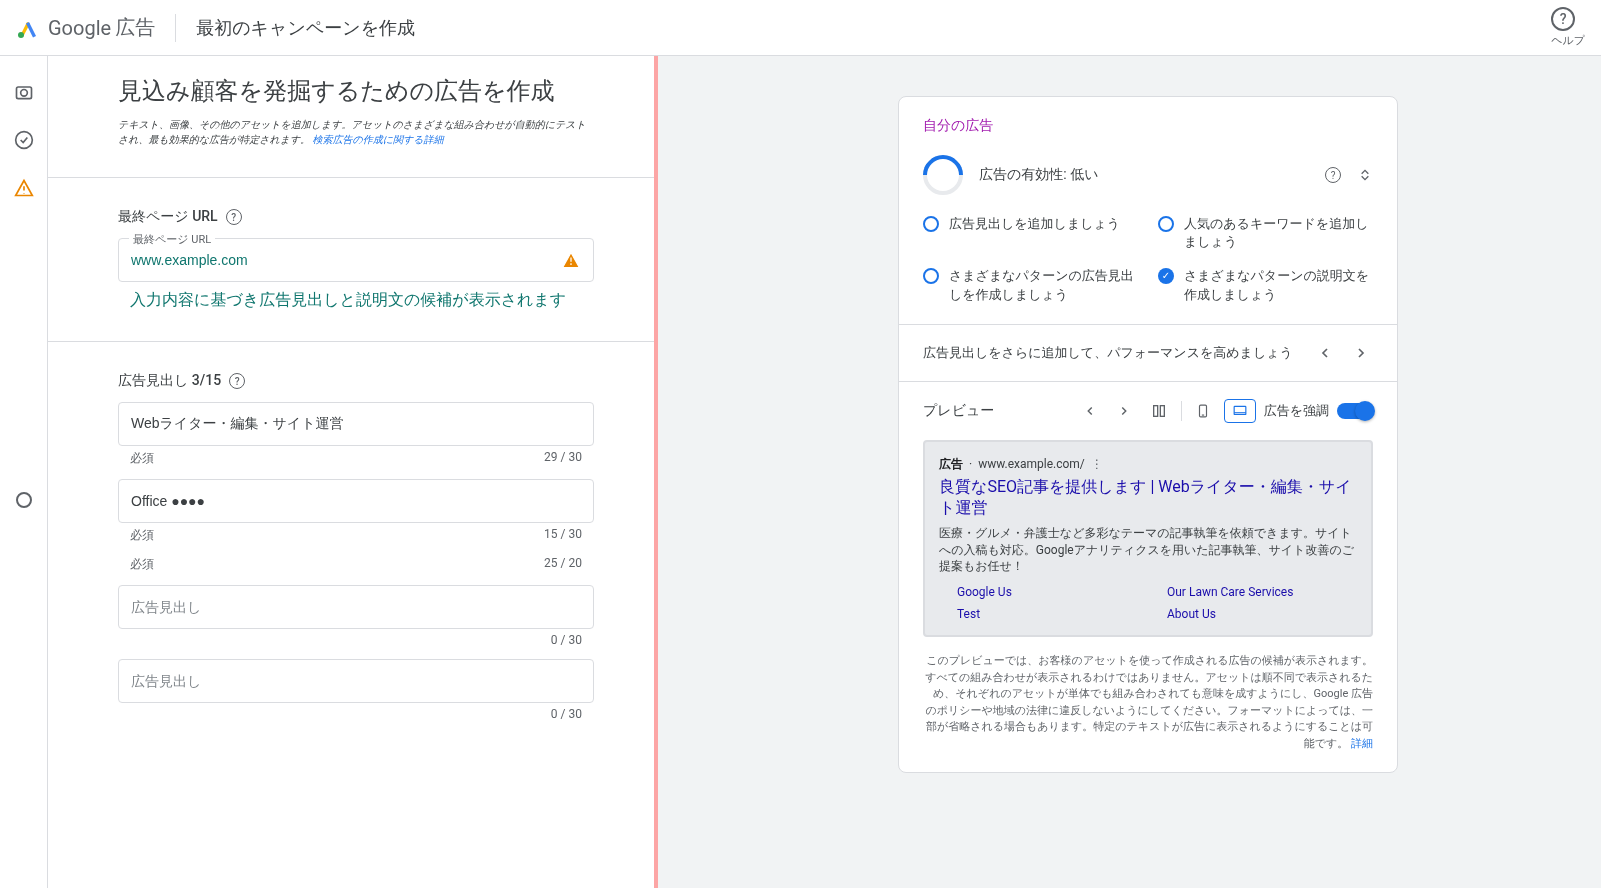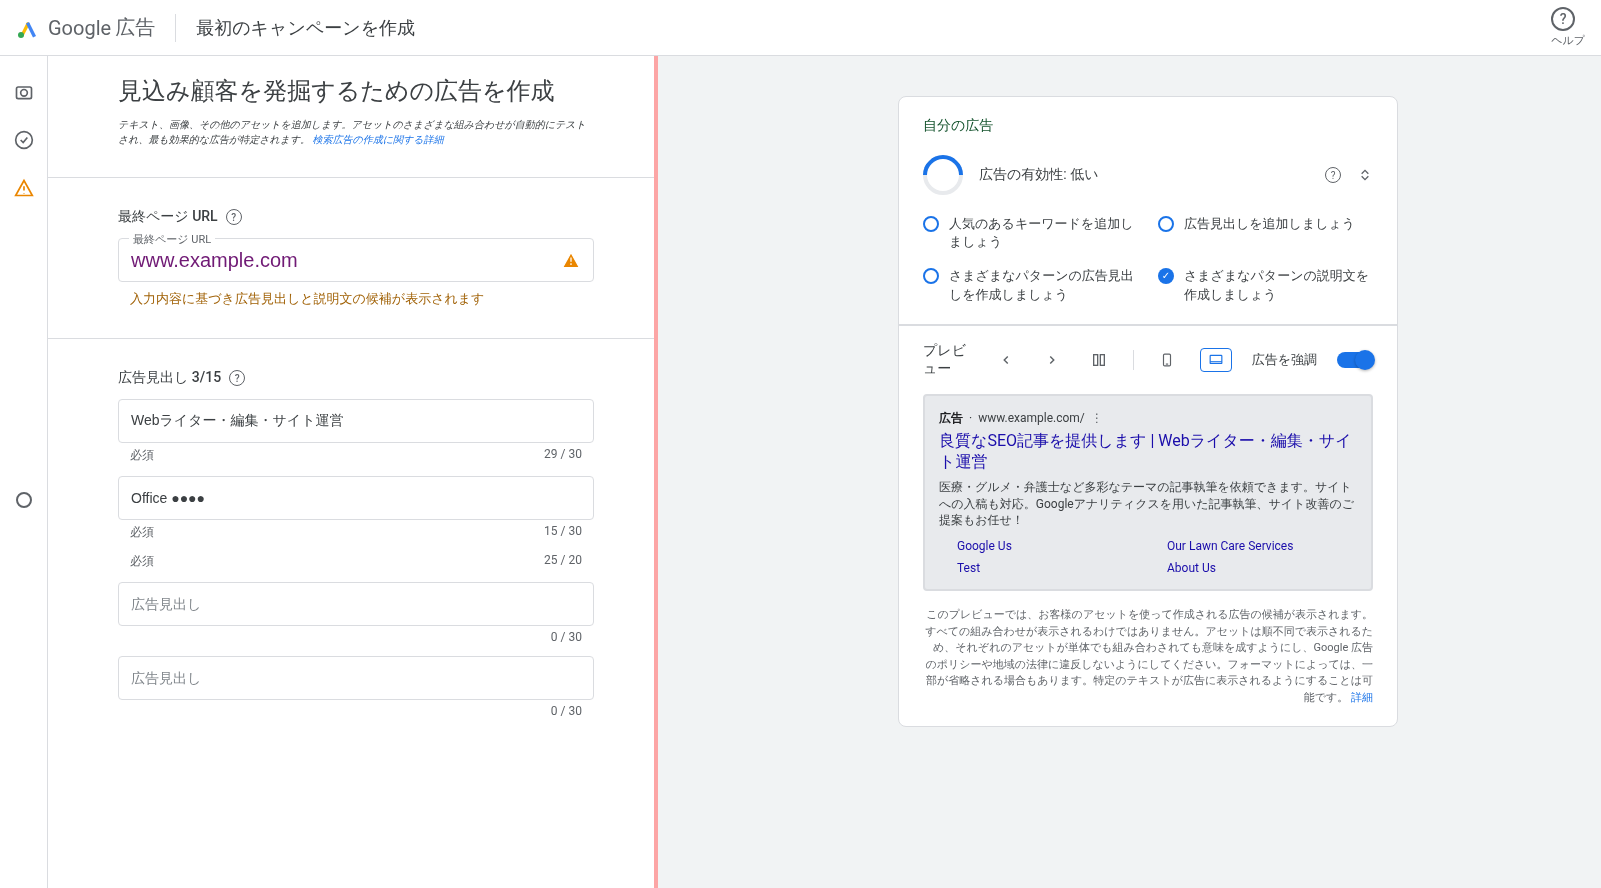--- a/index.html
+++ b/index.html
@@ -26,52 +26,52 @@
 .content-col { width: 610px; background: #fff; border-right: 4px solid #fca5a5; overflow-y: auto; padding: 20px 60px 40px 70px; }
 .page-heading { font-size: 24px; color: #3c4043; font-weight: 400; line-height: 1.3; margin-bottom: 10px; }
 .page-desc { font-size: 10px; color: #3c4043; line-height: 1.5; font-style: italic; }
 .page-desc a { color: #1a73e8; text-decoration: none; }
 .divider { height: 1px; background: #dadce0; margin: 30px -60px 30px -70px; }
 
 .field-label { font-size: 14px; color: #3c4043; font-weight: 500; margin-bottom: 12px; display: flex; align-items: center; gap: 8px; }
 .help-circ { width: 16px; height: 16px; border: 1.5px solid #5f6368; border-radius: 50%; display: inline-flex; align-items: center; justify-content: center; font-size: 10px; color: #5f6368; cursor: pointer; }
 .input-wrap { position: relative; border: 1px solid #dadce0; border-radius: 4px; height: 44px; display: flex; align-items: center; padding: 0 12px; }
 .input-wrap .float-label { position: absolute; top: -7px; left: 10px; background: #fff; padding: 0 4px; font-size: 11px; color: #5f6368; }
-.input-wrap input { border: none; outline: none; flex: 1; font-size: 20px; color: #701a75; background: transparent; }
+.input-wrap input { border: none; outline: none; flex: 1; font-size: 14px; color: #0f766e; background: transparent; }
 .warn-tri { color: #ea8600; }
-.field-help { font-size: 13px; color: #a16207; margin-top: 8px; padding-left: 12px; }
+.field-help { font-size: 16px; color: #0f766e; margin-top: 8px; padding-left: 12px; }
 
 .headline-input { border: 1px solid #dadce0; border-radius: 4px; height: 44px; display: flex; align-items: center; padding: 0 12px; margin-bottom: 4px; }
 .headline-input input { border: none; outline: none; flex: 1; font-size: 14px; color: #3c4043; background: transparent; }
 .headline-input input::placeholder { color: #80868b; }
 .headline-meta { display: flex; justify-content: space-between; font-size: 12px; color: #5f6368; padding: 0 12px 12px; }
 
 .gap-col { flex: 1; background: #f1f3f4; padding: 40px 40px 40px 240px; overflow-y: auto; }
 
 .right-panel { background: #fff; border: 1px solid #dadce0; border-radius: 8px; padding: 20px 24px; width: 500px; }
-.panel-title { font-size: 14px; color: #14532d; font-weight: 400; margin-bottom: 20px; }
+.panel-title { font-size: 14px; color: #a21caf; font-weight: 400; margin-bottom: 20px; }
 
 .strength-row { display: flex; align-items: center; gap: 16px; margin-bottom: 20px; }
 .strength-ring { width: 40px; height: 40px; border-radius: 50%; border: 4px solid #e8eaed; position: relative; }
 .strength-ring::before { content: ""; position: absolute; inset: -4px; border-radius: 50%; border: 4px solid transparent; border-top-color: #1a73e8; border-right-color: #1a73e8; transform: rotate(-45deg); }
 .strength-text { flex: 1; font-size: 14px; }
 .expand-icon { color: #5f6368; cursor: pointer; }
 
 .checks { display: grid; grid-template-columns: 1fr 1fr; gap: 16px 20px; margin-bottom: 20px; }
 .check-item { display: flex; gap: 10px; font-size: 13px; line-height: 1.4; }
 .check-radio { width: 16px; height: 16px; border: 2px solid #1a73e8; border-radius: 50%; flex-shrink: 0; margin-top: 1px; }
 .check-done { width: 16px; height: 16px; background: #1a73e8; border-radius: 50%; flex-shrink: 0; margin-top: 1px; display: flex; align-items: center; justify-content: center; color: #fff; font-size: 10px; }
 
 .sep { height: 1px; background: #dadce0; margin: 0 -24px; }
 
 .tip-row { display: flex; align-items: center; padding: 16px 0; gap: 12px; }
 .tip-text { flex: 1; font-size: 13px; line-height: 1.4; }
 .nav-arrow { color: #5f6368; cursor: pointer; padding: 4px; }
 
-.preview-bar { display: flex; align-items: center; padding: 16px 0; gap: 20px; justify-content: space-between; }
+.preview-bar { display: flex; align-items: center; padding: 16px 0; gap: 8px; justify-content: space-between; }
 .preview-title { font-size: 14px; flex: 1; }
 .pv-icon { color: #5f6368; cursor: pointer; padding: 4px 6px; }
 .pv-icon.active { color: #1a73e8; border: 1px solid #1a73e8; border-radius: 4px; }
 .pv-label { font-size: 13px; }
 .toggle { width: 36px; height: 16px; background: #1a73e8; border-radius: 8px; position: relative; cursor: pointer; }
 .toggle::after { content: ""; position: absolute; right: -2px; top: -2px; width: 20px; height: 20px; background: #1a73e8; border-radius: 50%; box-shadow: 0 1px 3px rgba(0,0,0,0.3); }
 
 .ad-preview { border: 2px solid #dadce0; background: #e8eaed; border-radius: 4px; padding: 14px; margin-bottom: 16px; }
 .ad-top { font-size: 12px; color: #3c4043; margin-bottom: 4px; display: flex; align-items: center; gap: 6px; }
 .ad-top .bold { font-weight: 700; color: #202124; }
@@ -219,38 +219,51 @@
         <span class="expand-icon">
           <svg width="16" height="16" viewBox="0 0 24 24" fill="none" stroke="currentColor" stroke-width="2">
               <path d="M7 10l5-5 5 5M7 14l5 5 5-5"></path>
             </svg>
         </span>
       </div>
 
       <div class="checks" id="checks-grid">
           <div class="check-item">
             <div class="check-radio"></div>
-            <div>人気のあるキーワードを追加しましょう</div>
+            <div>広告見出しを追加しましょう</div>
           </div>
           <div class="check-item">
             <div class="check-radio"></div>
-            <div>広告見出しを追加しましょう</div>
+            <div>人気のあるキーワードを追加しましょう</div>
           </div>
           <div class="check-item">
             <div class="check-radio"></div>
             <div>さまざまなパターンの広告見出しを作成しましょう</div>
           </div>
           <div class="check-item">
             <div class="check-done">✓</div>
             <div>さまざまなパターンの説明文を作成しましょう</div>
           </div>
         </div>
 
       <div class="sep"></div>
 
+      <div class="tip-row">
+        <div class="tip-text">広告見出しをさらに追加して、パフォーマンスを高めましょう</div>
+        <span class="nav-arrow">
+            <svg width="16" height="16" viewBox="0 0 24 24" fill="none" stroke="currentColor" stroke-width="2.5">
+              <path d="M15 6l-6 6 6 6"></path>
+            </svg>
+          </span>
+        <span class="nav-arrow">
+            <svg width="16" height="16" viewBox="0 0 24 24" fill="none" stroke="currentColor" stroke-width="2.5">
+              <path d="M9 6l6 6-6 6"></path>
+            </svg>
+          </span>
+      </div>
 
       <div class="sep"></div>
 
       <div class="preview-bar">
         <div class="preview-title">プレビュー</div>
         <span class="pv-icon">
             <svg width="14" height="14" viewBox="0 0 24 24" fill="none" stroke="currentColor" stroke-width="2.5">
               <path d="M15 6l-6 6 6 6"></path>
             </svg>
           </span>

